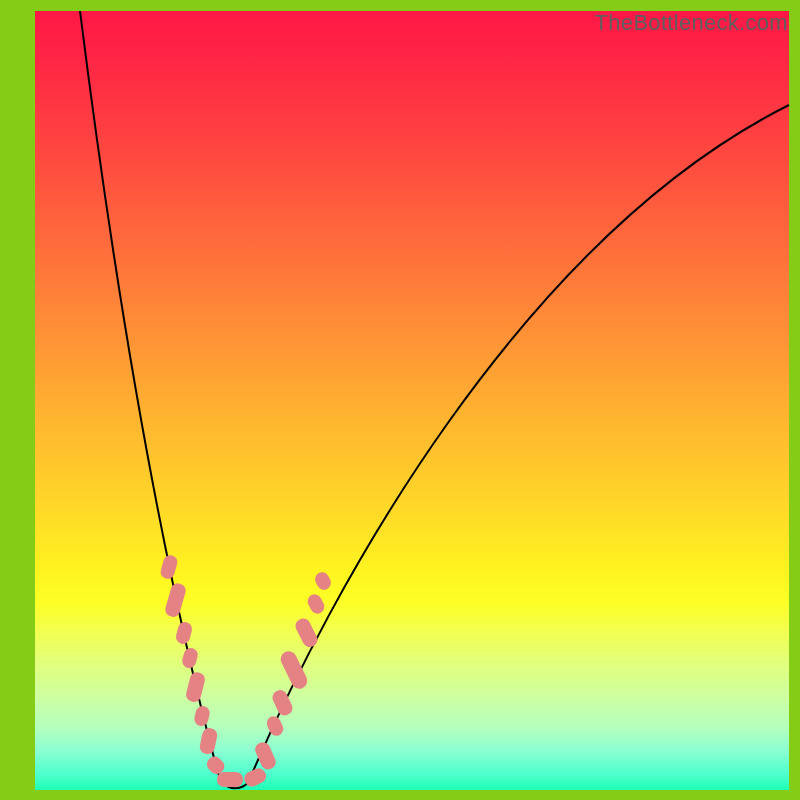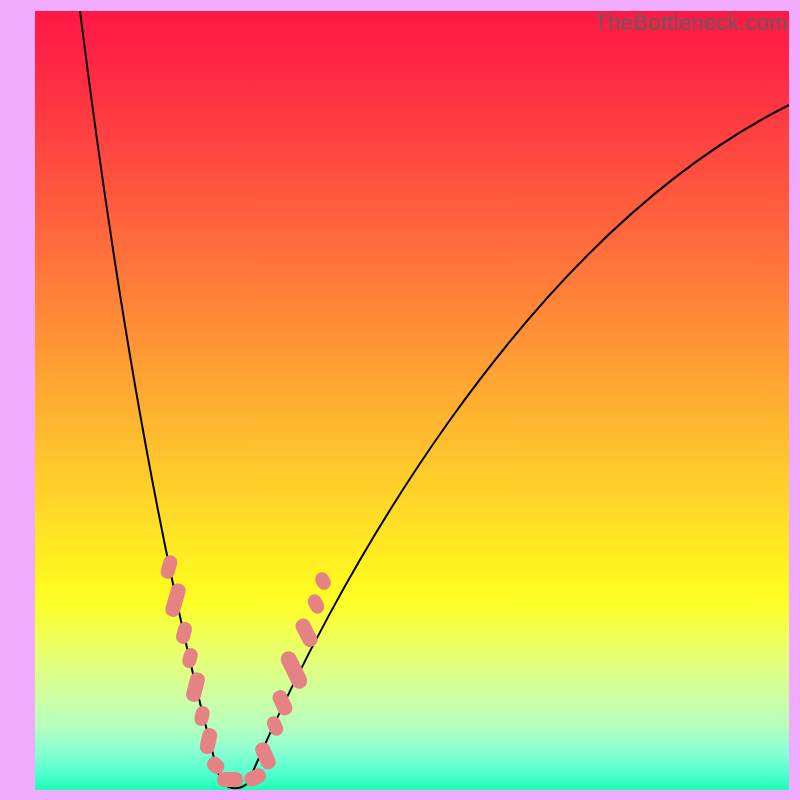--- a/index.html
+++ b/index.html
@@ -10,21 +10,21 @@
     background: #000;
     overflow: hidden;
     font-family: Arial, Helvetica, sans-serif;
   }
   .frame {
     position: absolute;
     left: 0;
     top: 0;
     width: 800px;
     height: 800px;
-    background: #f0abfc;
+    background: #84cc16;
   }
   .plot-area {
     position: absolute;
     left: 35px;
     top: 11px;
     width: 754px;
     height: 779px;
     
     background: linear-gradient(
       to bottom,

